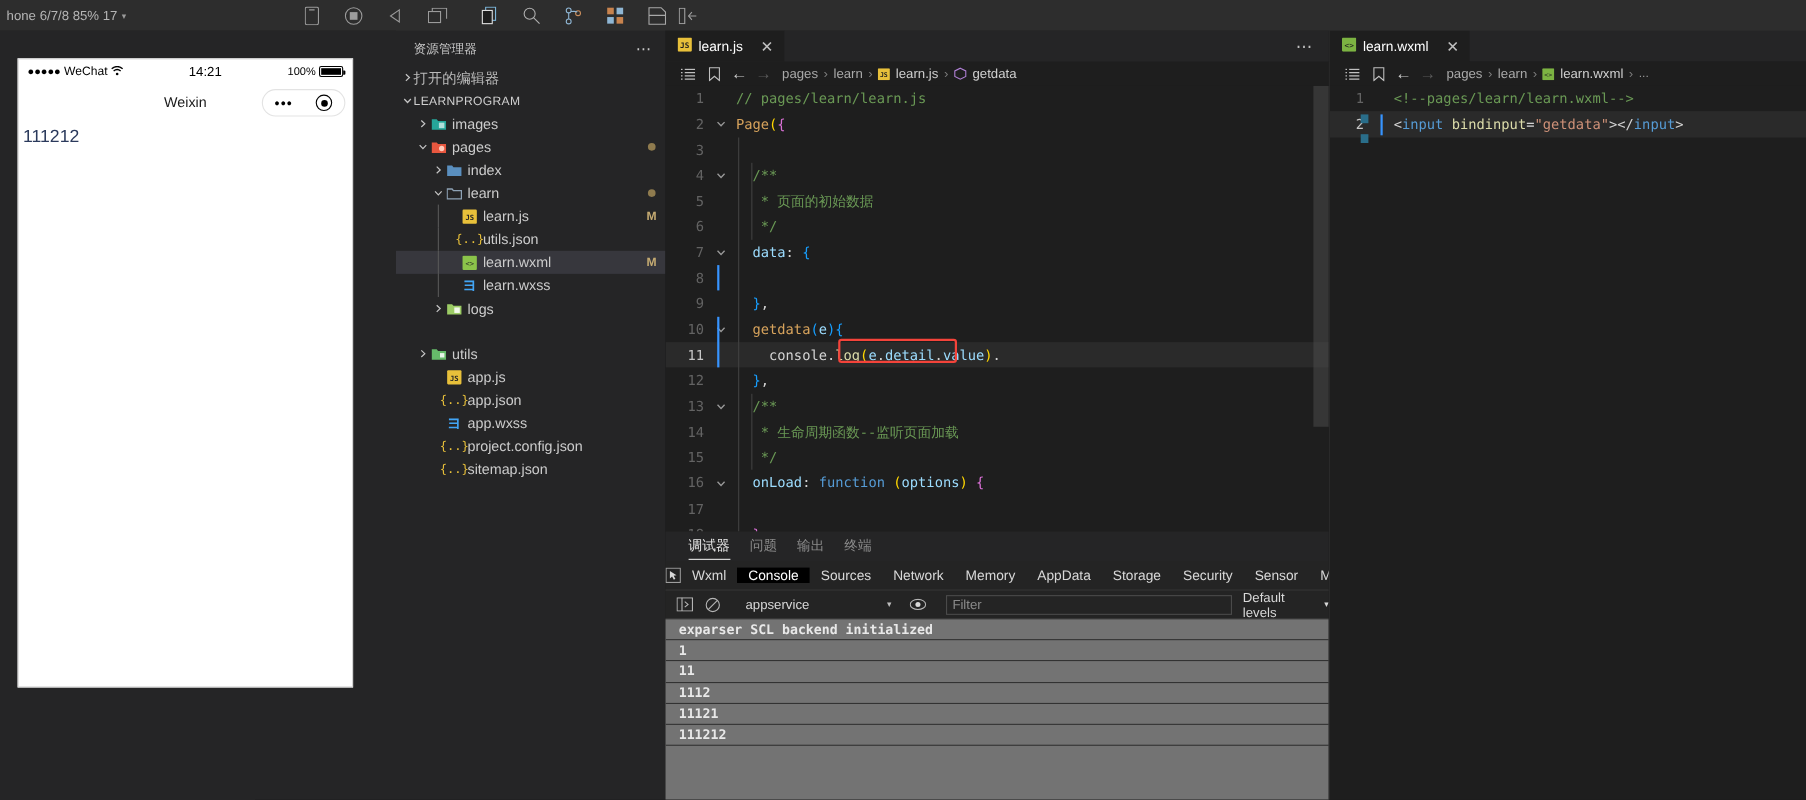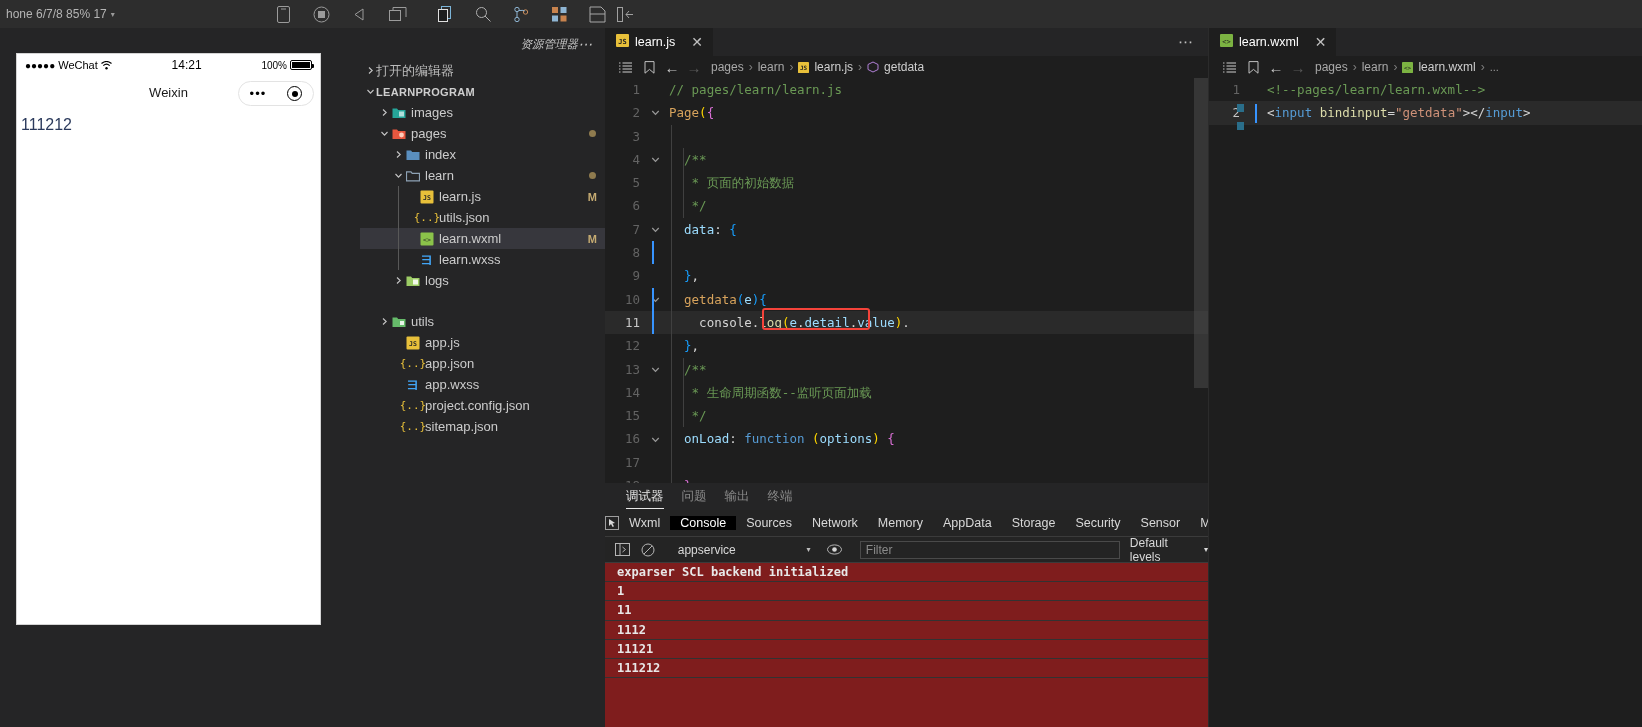--- a/index.html
+++ b/index.html
@@ -78,41 +78,41 @@
     font-size: 16px; color: #2b3a5c; padding: 2px 2px 2px 2px; margin: 0 2px;
     min-height: 22px; outline: none; cursor: text;
   }
 
   
   .explorer {
     width: 245px; flex: 0 0 245px; background: #252526; display: flex; flex-direction: column;
     color: #cccccc;
   }
   .exp-header {
-    height: 32px; display: flex; align-items: center; justify-content: flex-end;
-    padding: 0 12px 0 16px; font-size: 11.5px; color: #c8c8c8; font-style: italic;
+    height: 32px; display: flex; align-items: center; justify-content: space-between;
+    padding: 0 12px 0 16px; font-size: 11.5px; color: #c8c8c8;
   }
   .exp-header .more { color: #c8c8c8; font-size: 14px; letter-spacing: 1px; cursor: pointer; }
   .tree { flex: 1; font-size: 13px; overflow: hidden; }
   .trow {
     height: 21px; display: flex; align-items: center; position: relative;
     cursor: pointer; padding-right: 6px; white-space: nowrap;
   }
   .trow.sel { background: #37373d; }
   .tw { width: 12px; display: flex; align-items: center; justify-content: center; flex: 0 0 12px; }
   .tw svg { display: block; }
   .ticon { width: 18px; flex: 0 0 18px; display: flex; align-items: center; justify-content: center; margin-right: 3px; }
   .tlabel { font-size: 13px; color: #cccccc; }
   .tlabel.dim { color: #bbbbbb; }
   .tbadge { position: absolute; right: 8px; font-size: 11px; color: #c5ab72; font-weight: 600; }
   .tdot { position: absolute; right: 9px; width: 7px; height: 7px; border-radius: 50%; background: #8f7b4e; }
   .indent-guide {
     position: absolute; width: 1px; background: #585858; top: 0; bottom: 0; left: 0;
   }
-  .section-caps { font-size: 11px; font-weight: 700; letter-spacing: .3px; color: #cfcfcf; }
+  .section-caps { font-size: 11px; font-weight: 400; letter-spacing: .3px; color: #cfcfcf; }
 
   
   .centercol { flex: 1; display: flex; flex-direction: column; min-width: 0; background: #1e1e1e; }
   .tabstrip {
     height: 28px; background: #252526; display: flex; align-items: stretch; flex: 0 0 28px;
     position: relative;
   }
   .tab {
     display: flex; align-items: center; gap: 6px; padding: 0 10px 0 11px;
     background: #1e1e1e; font-size: 12.5px; color: #ffffff; cursor: pointer; position: relative;
@@ -206,21 +206,21 @@
     font-size: 12px; color: #d8d8d8; padding: 0 6px 0 8px; cursor: pointer;
   }
   .ctx-select .cv { font-size: 8px; color: #bdbdbd; }
   .filter-box {
     flex: 0 0 260px; height: 18px; margin-left: 8px; border: 1px solid #4a4a4a;
     background: #242424; color: #8a8a8a; font-size: 12px; padding: 0 5px;
     display: flex; align-items: center;
   }
   .levels { font-size: 12px; color: #d8d8d8; margin-left: 10px; display: flex; align-items: center; gap: 4px; cursor: pointer; }
   .levels .cv { font-size: 8px; }
-  .console-out { flex: 1; overflow: hidden; background: #7f1d1d; }
+  .console-out { flex: 1; overflow: hidden; background: #737373; }
   .crow {
     height: 19.2px; display: flex; align-items: center; padding-left: 12px;
     border-bottom: 1px solid #323232; font-family: "DejaVu Sans Mono", monospace;
     font-size: 12px; color: #e8e8e8; font-weight: bold;
   }
 
   
   .rightpane { width: 434px; flex: 0 0 434px; display: flex; flex-direction: column; background: #1e1e1e; border-left: 1px solid #2b2b2b; }
   .rp-tabstrip { height: 28px; flex: 0 0 28px; background: #252526; display: flex; }
   .rp-editor { flex: 1; position: relative; overflow: hidden; }

